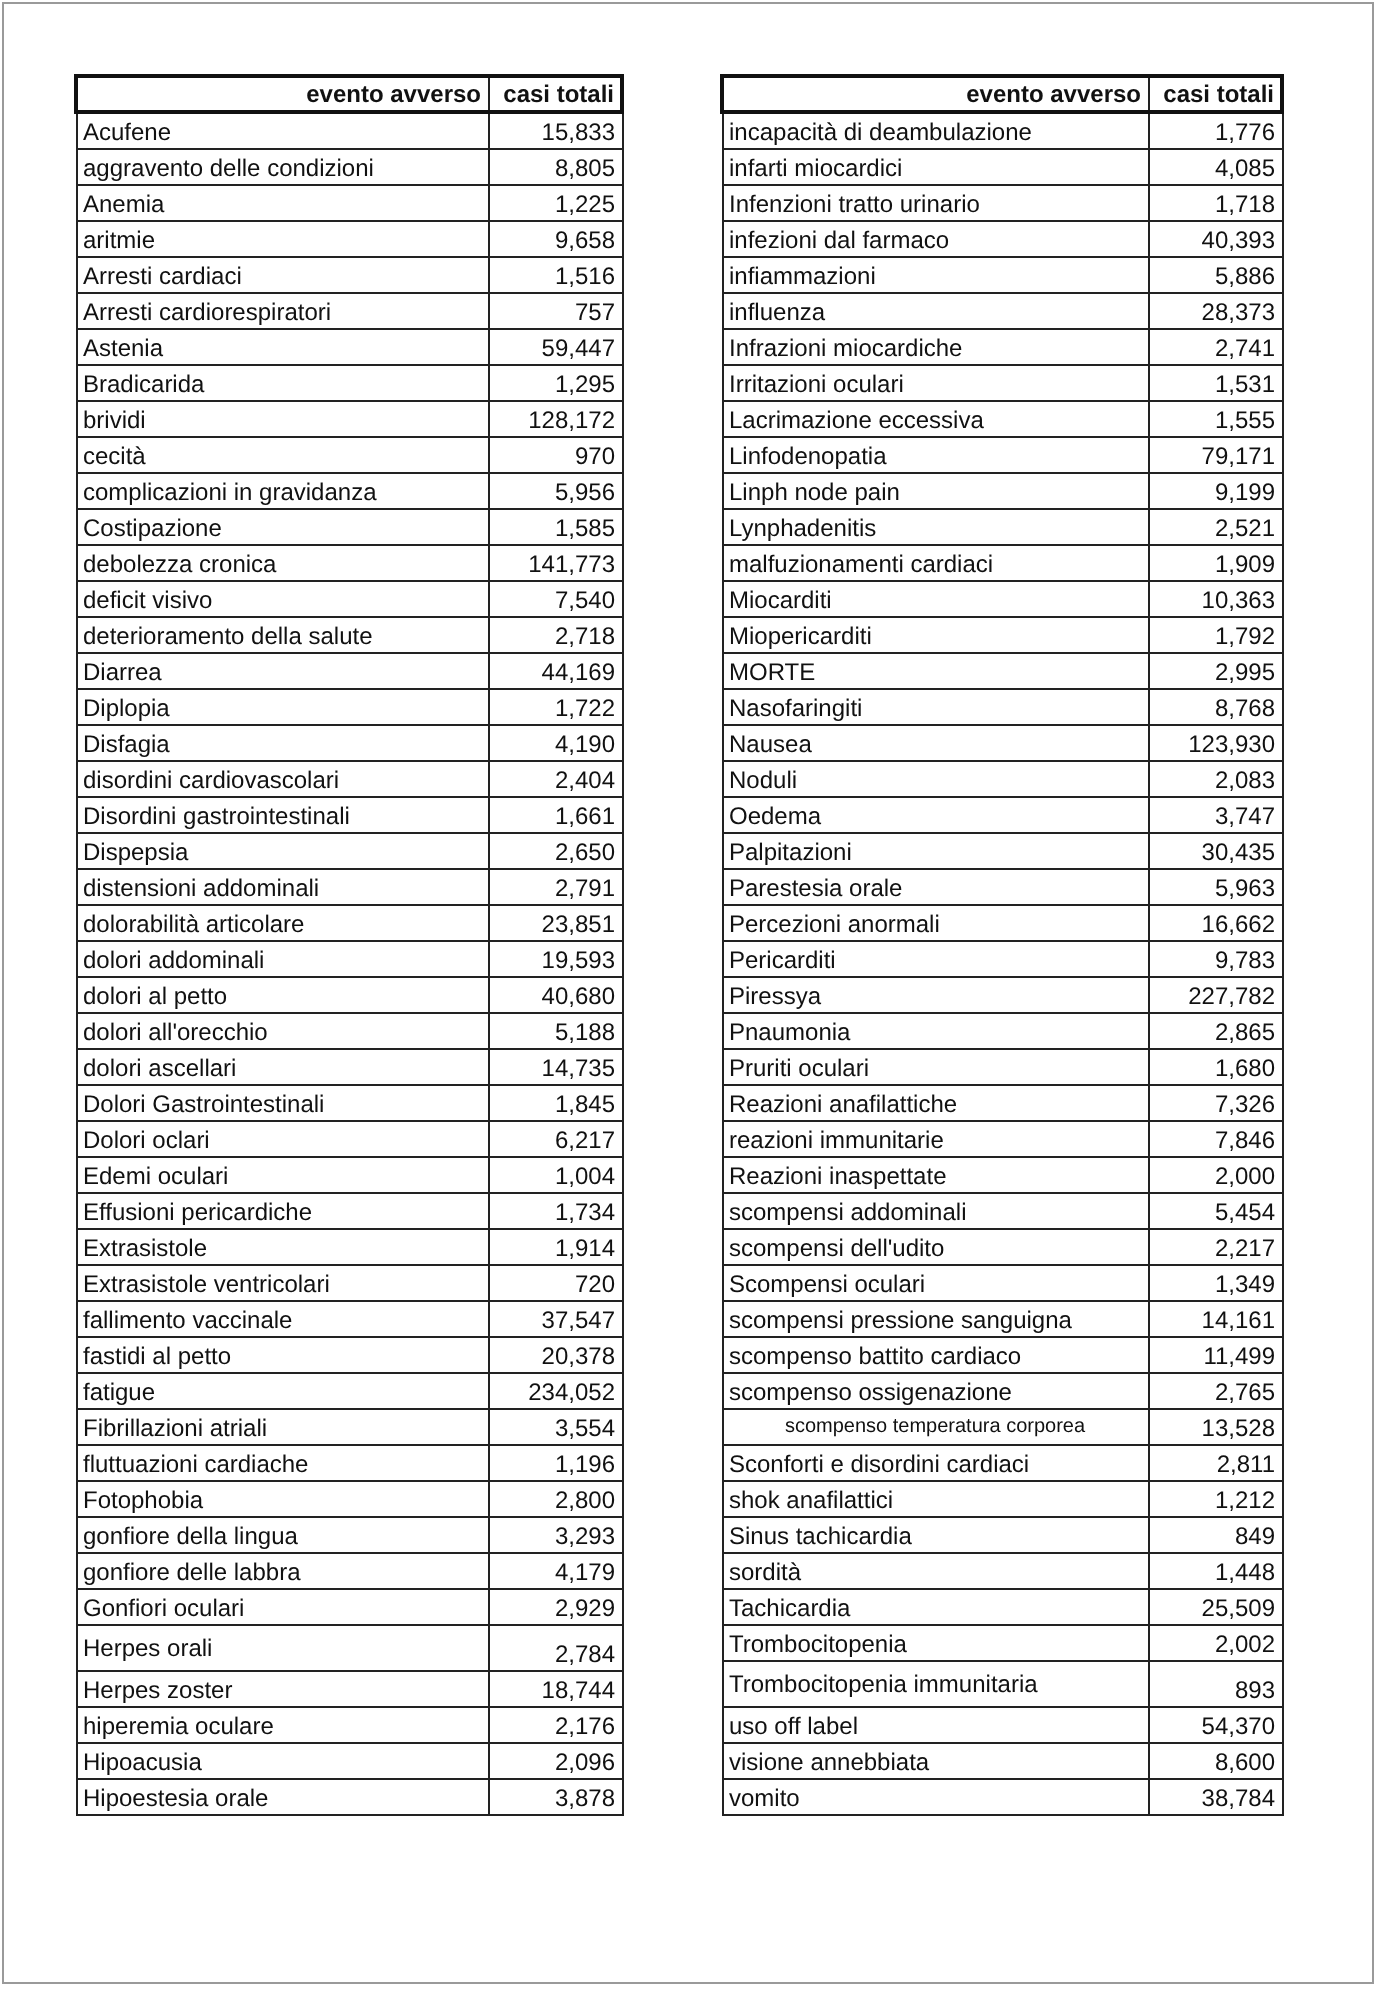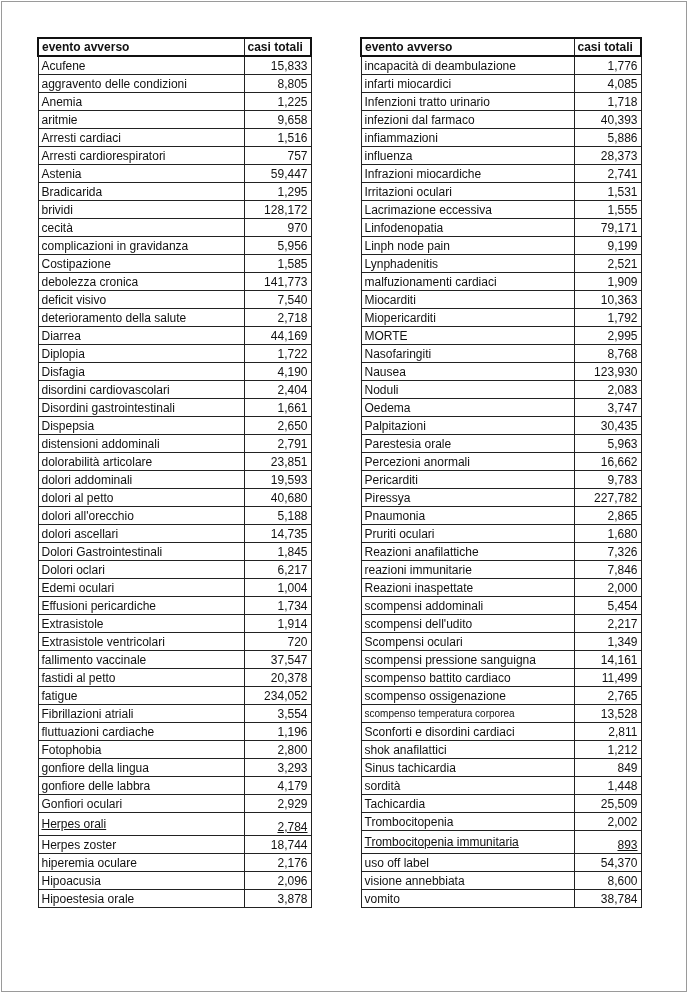--- a/index.html
+++ b/index.html
@@ -13,29 +13,29 @@
     }
     table.data {
       position: absolute; border-collapse: collapse; table-layout: fixed;
       font-size: 12px; color: #111;
     }
     table.data td, table.data th {
       border: 1px solid #222; padding: 0 3px; height: 17px; line-height: 16px;
       white-space: nowrap; overflow: hidden;
     }
     table.data th {
-      font-weight: bold; text-align: left; height: 16px;
+      font-weight: bold; text-align: right; height: 16px;
       border-top: 2px solid #111; border-bottom: 2px solid #111;
     }
     table.data th:first-child { border-left: 2px solid #111; }
     table.data th:last-child { border-right: 2px solid #111; }
     table.data td.val { text-align: right; }
-    table.data tr.tall td { height: 22px; text-decoration: underline; }
+    table.data tr.tall td { height: 22px; }
     table.data tr.tall td.val { vertical-align: bottom; }
-    table.data td.small { font-size: 10px; }
+    table.data td.small { font-size: 10px; text-align: center; }
     #left-table { left: 37px; top: 37px; width: 273px; }
     #left-table col.c1 { width: 206px; }
     #left-table col.c2 { width: 67px; }
     #right-table { left: 360px; top: 37px; width: 280px; }
     #right-table col.c1 { width: 213px; }
     #right-table col.c2 { width: 67px; }
   </style>
 </head>
 <body>
 

